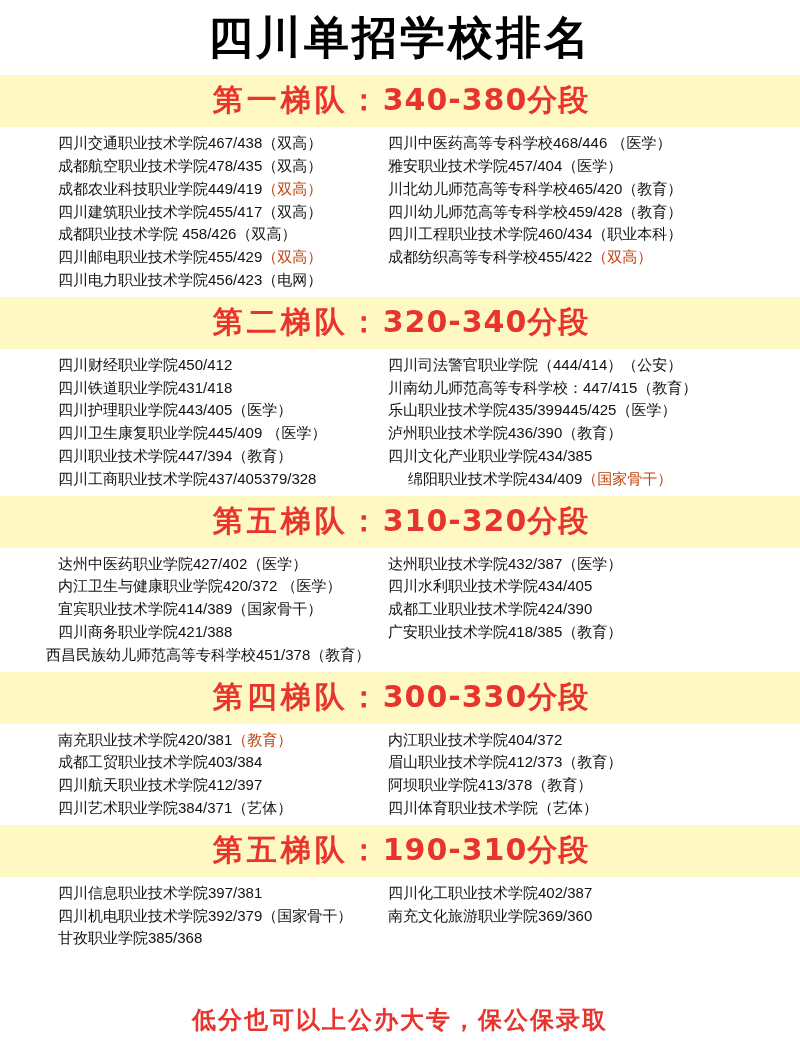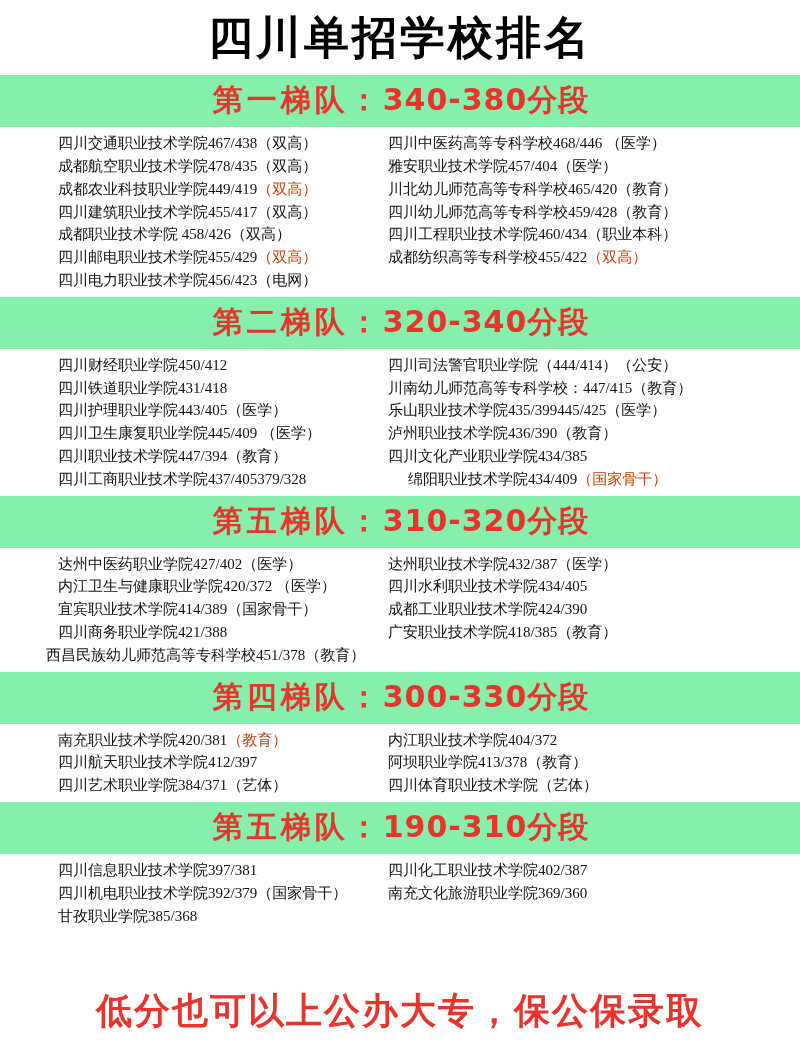--- a/index.html
+++ b/index.html
@@ -26,21 +26,21 @@
     text-align: center;
     font-size: 45px;
     font-weight: bold;
     letter-spacing: 3px;
     color: #000;
     padding: 10px 0 6px 0;
     line-height: 1.25;
     font-family: "DejaVu Sans", "Liberation Sans", sans-serif;
   }
   .tier-band {
-    background: #86efac;
+    background: #fef9c3;
     text-align: center;
     padding: 5px 0 6px 2px;
     margin: 3px 0 2px 0;
   }
   .tier-band .tier-text {
     font-size: 30px;
     font-weight: bold;
     color: #e8342c;
     letter-spacing: 4px;
     font-family: "DejaVu Sans", "Liberation Sans", sans-serif;
@@ -54,42 +54,42 @@
   }
   .row {
     display: flex;
     width: 100%;
     line-height: 1.52;
   }
   .col {
     font-size: 15px;
     color: #111;
     white-space: nowrap;
-    font-family: Liberation Serif, serif;
+    font-family: Liberation Sans, sans-serif;
   }
   .col.left {
     width: 380px;
     padding-left: 58px;
   }
   .col.right {
     width: 420px;
     padding-left: 8px;
   }
   .col.wide {
     width: 776px;
     padding-left: 46px;
   }
   .col.rshift {
     padding-left: 28px;
   }
   .red { color: #c2410c; }
   .footer {
     margin-top: auto;
     text-align: center;
-    font-size: 36px;
+    font-size: 24px;
     font-weight: bold;
     color: #e8342c;
     letter-spacing: 2px;
     padding: 10px 0 14px 0;
     font-family: "DejaVu Sans", "Liberation Sans", sans-serif;
   }
 </style>
 </head>
 <body>
 
@@ -186,20 +186,24 @@
       </div>
       <div class="tier-band">
         <div class="tier-text"><span>第四梯队：</span><span class="rng">300-330分段</span></div>
       </div>
       <div class="rows">
         <div class="row">
           <div class="col left">南充职业技术学院420/381<span class="red">（教育）</span></div>
           <div class="col right">内江职业技术学院404/372</div>
         </div>
         <div class="row">
+          <div class="col left">成都工贸职业技术学院403/384</div>
+          <div class="col right">眉山职业技术学院412/373（教育）</div>
+        </div>
+        <div class="row">
           <div class="col left">四川航天职业技术学院412/397</div>
           <div class="col right">阿坝职业学院413/378（教育）</div>
         </div>
         <div class="row">
           <div class="col left">四川艺术职业学院384/371（艺体）</div>
           <div class="col right">四川体育职业技术学院（艺体）</div>
         </div>
       </div>
       <div class="tier-band">
         <div class="tier-text"><span>第五梯队：</span><span class="rng">190-310分段</span></div>

